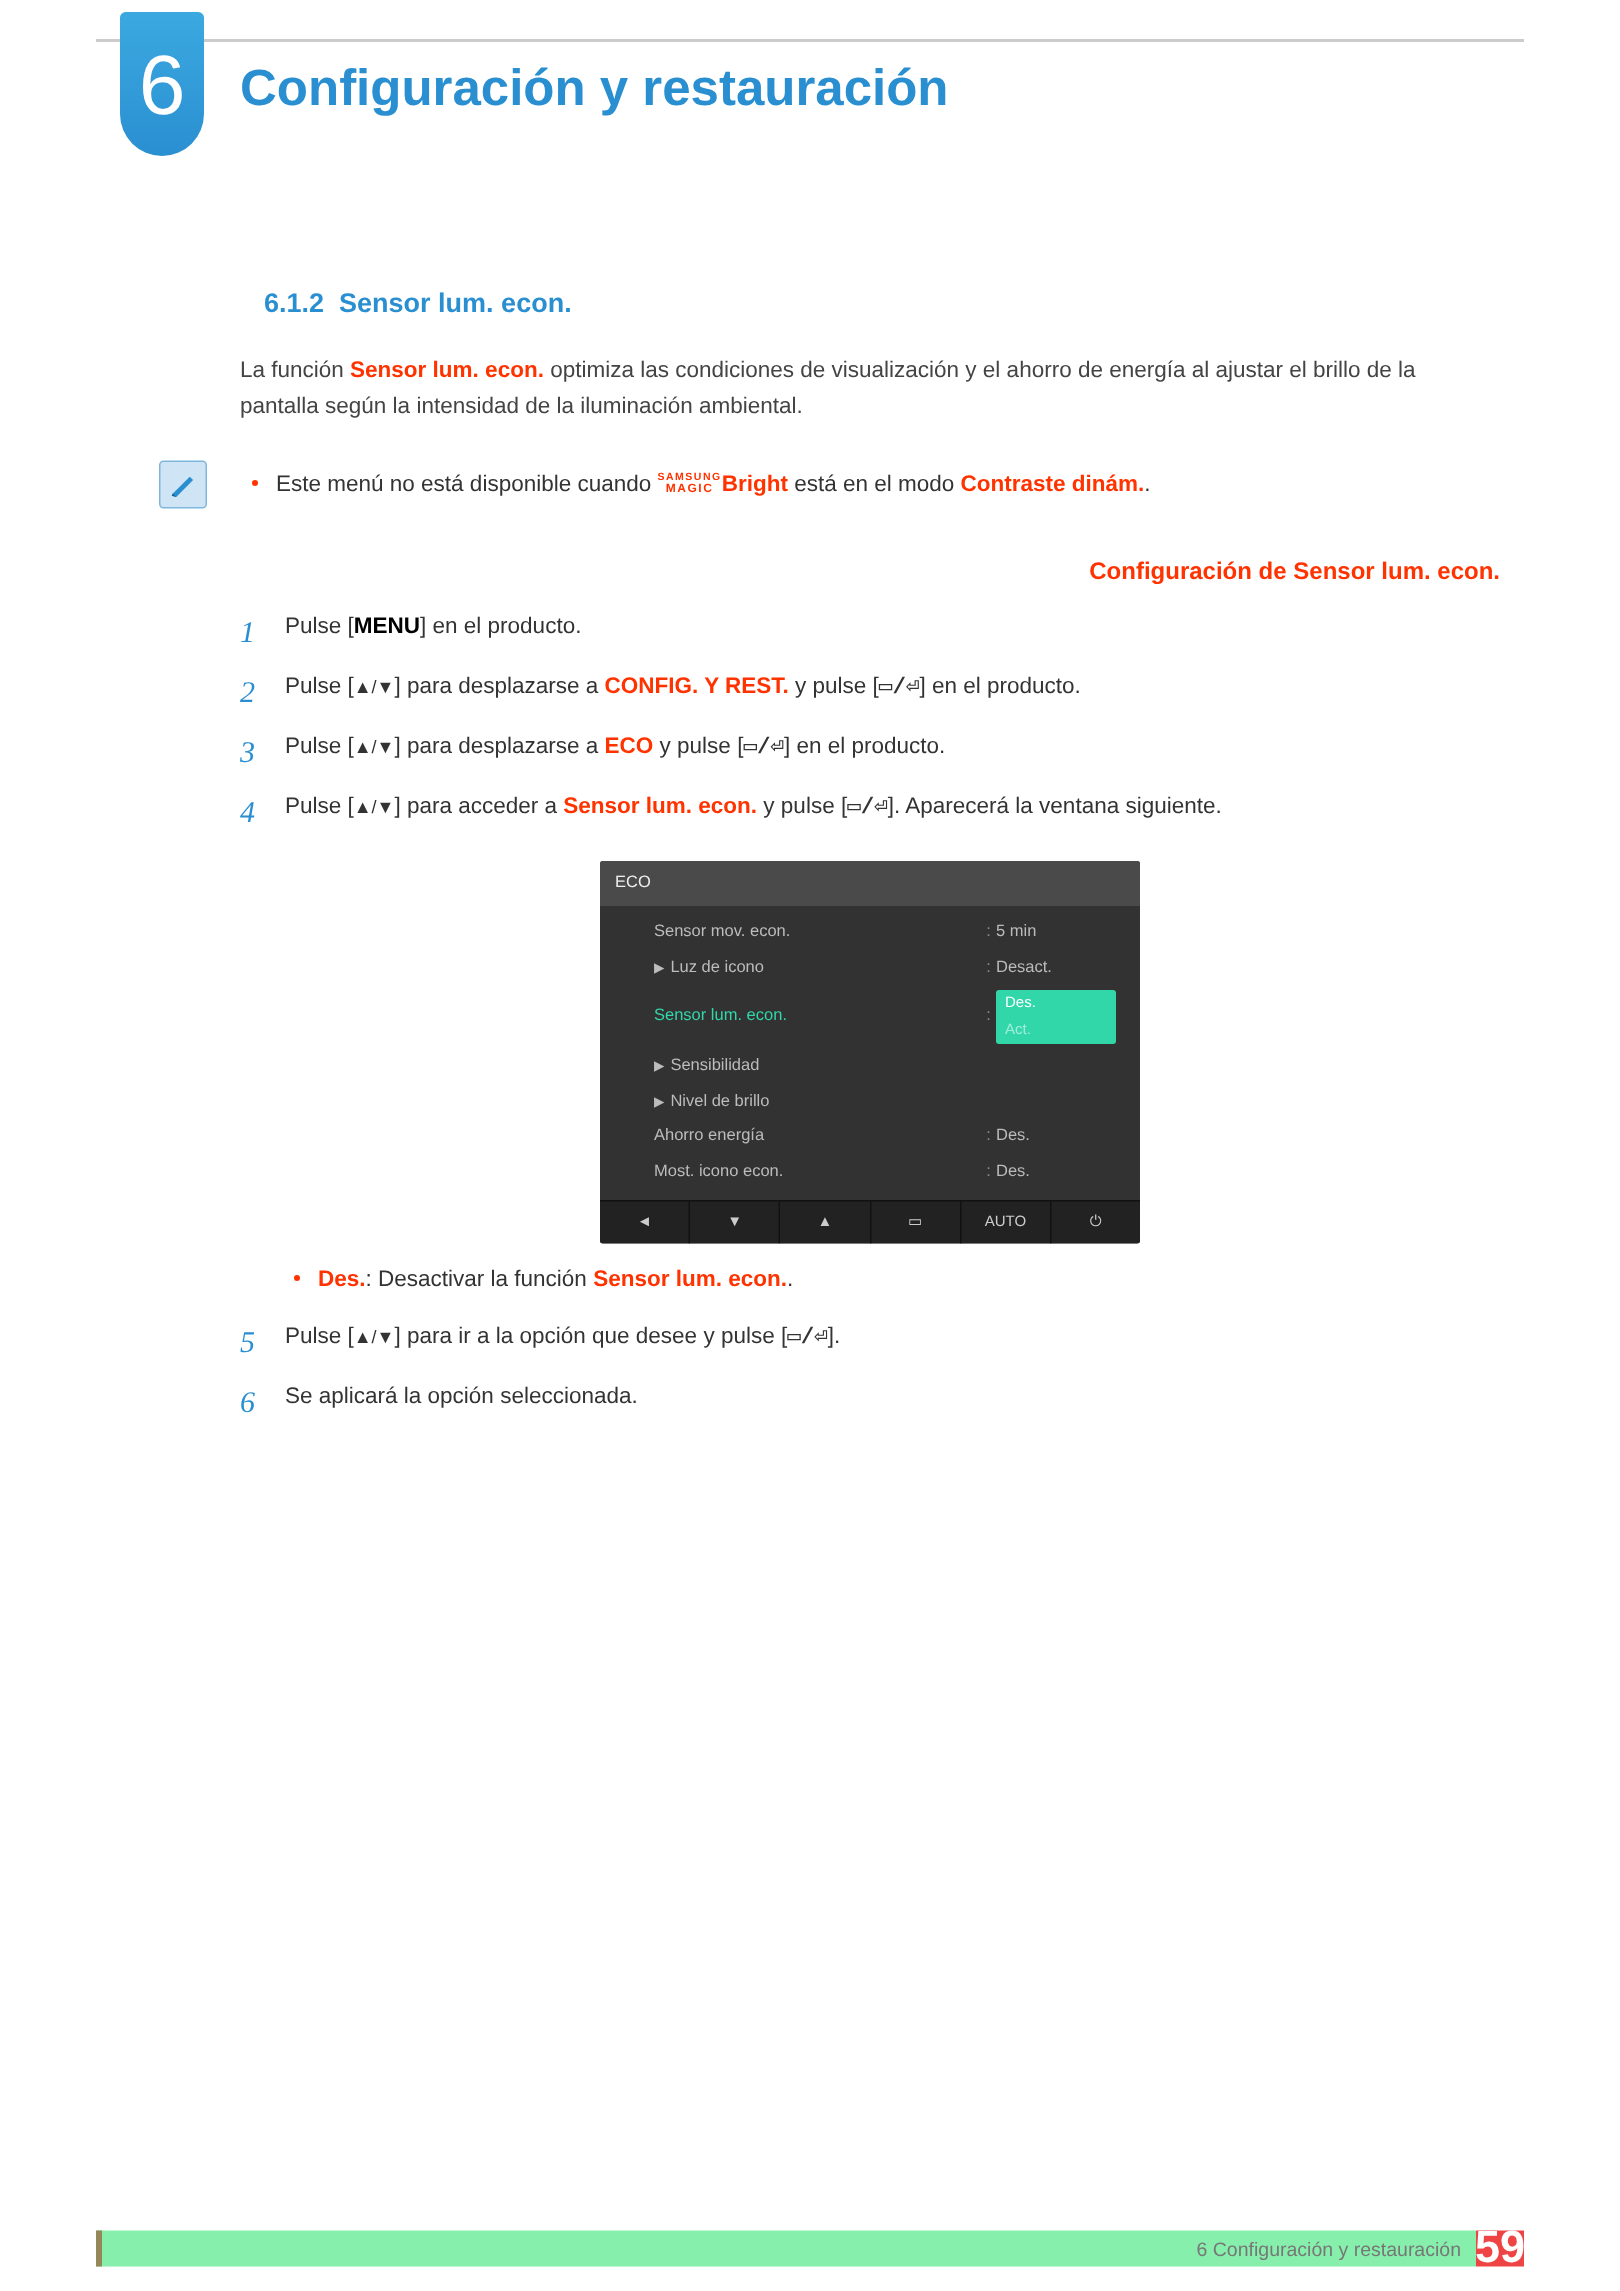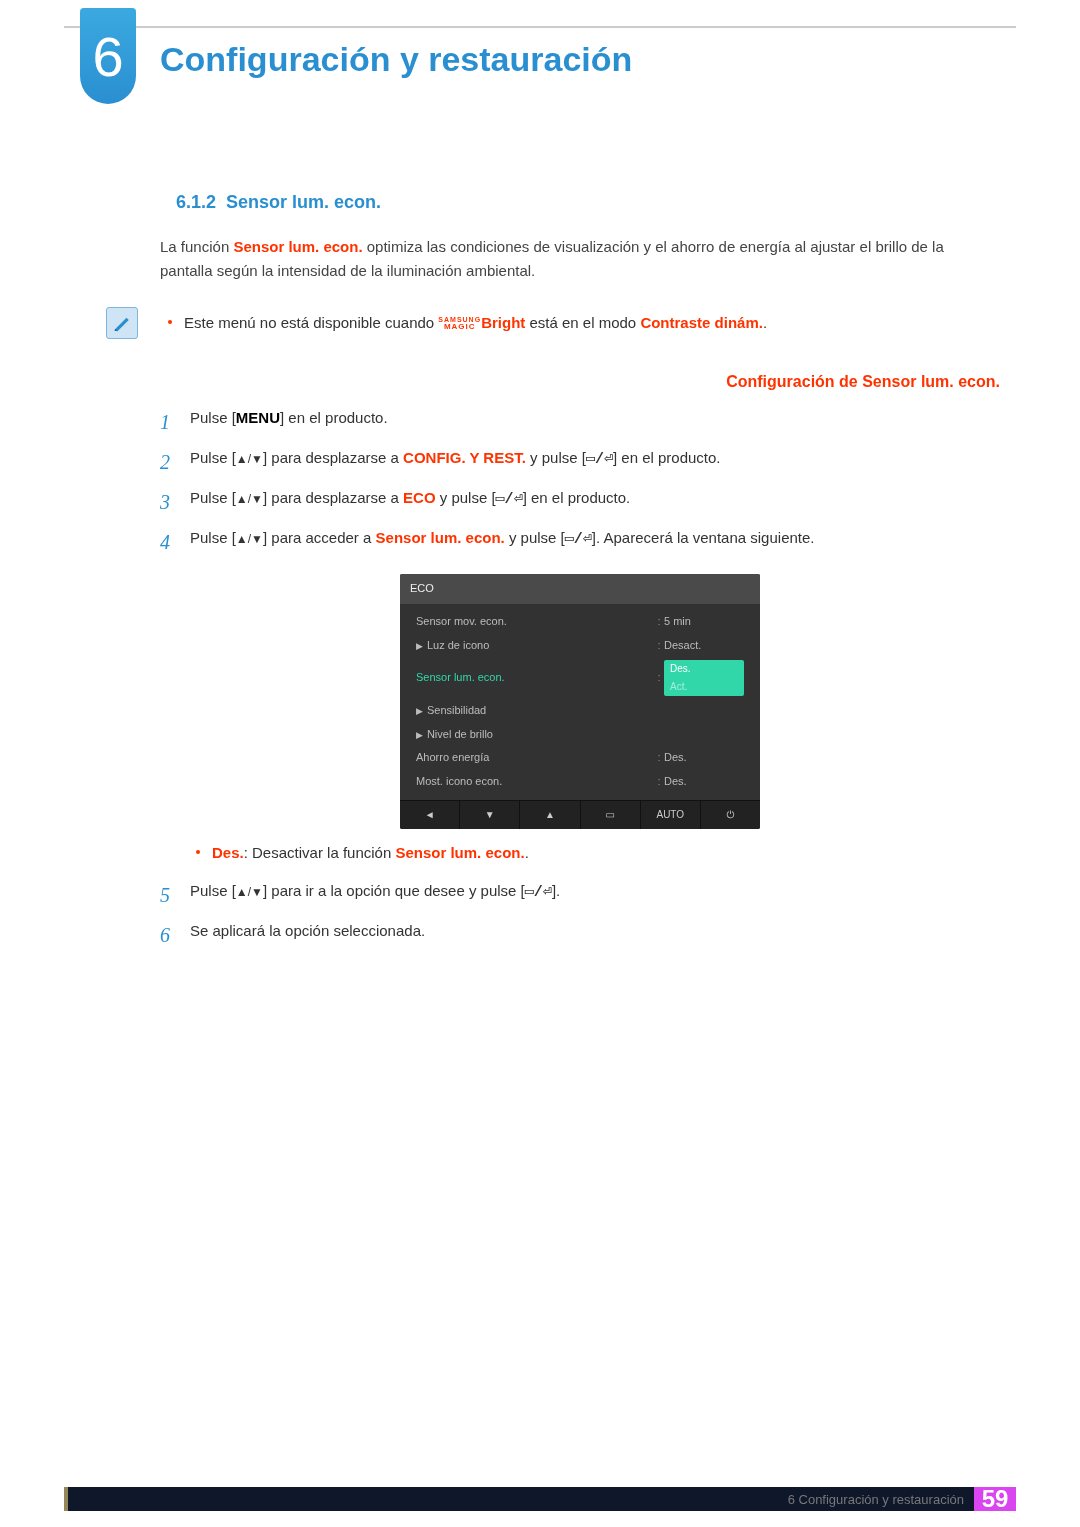--- a/index.html
+++ b/index.html
@@ -27,38 +27,38 @@
   .steps li{display:flex;margin:8px 0;}
   .step-num{color:#2a8fd1;font-style:italic;font-size:20px;width:30px;flex-shrink:0;font-family:Georgia,serif;}
   .step-body{flex:1;}
   .menu-kw{font-weight:bold;color:#000;}
   .arrow-icon{display:inline-block;font-size:12px;vertical-align:middle;line-height:1;}
   .brackets{font-family:"Courier New",monospace;font-weight:bold;}
   .samsung-magic{font-size:10px;letter-spacing:1px;font-weight:bold;color:#f30;}
   
   .osd{width:360px;margin:16px auto 12px auto;background:#323232;color:#bcbcbc;font-size:11px;border-radius:2px;overflow:hidden;}
   .osd-title{background:#4a4a4a;padding:6px 10px;color:#eee;font-size:11px;}
-  .osd-body{padding:6px 4px;}
+  .osd-body{padding:6px 4px;margin-left:20px;}
   .osd-row{display:flex;padding:3px 12px;align-items:center;}
   .osd-label{flex:1;}
   .osd-row .tri{display:inline-block;margin-right:4px;font-size:9px;}
   .osd-colon{width:10px;text-align:center;color:#888;}
   .osd-val{width:80px;color:#bbb;}
   .osd-row.active .osd-label{color:#31d7a9;}
   .osd-option-box{background:#31d7a9;color:#fff;border-radius:2px;width:80px;position:relative;}
   .osd-option-box .line{padding:1px 6px;font-size:10px;}
   .osd-option-box .line.dim{opacity:.55;}
   .osd-footer{display:flex;background:#222;border-top:1px solid #111;}
   .osd-footer .fcell{flex:1;text-align:center;padding:6px 0;font-size:10px;color:#ccc;}
   .osd-footer .fcell+.fcell{border-left:1px solid #111;}
   
   .page-footer{position:absolute;left:0;right:0;bottom:0;height:46px;}
   .footer-bar{position:absolute;left:64px;right:64px;bottom:16px;height:24px;display:flex;align-items:stretch;}
-  .footer-line{flex:1;background:#0f172a;border-left:4px solid #94875a;display:flex;align-items:center;justify-content:flex-end;padding-right:10px;color:#777;font-size:13px;}
-  .footer-page{width:42px;background:#d946ef;color:#fff;display:flex;align-items:center;justify-content:center;font-size:24px;font-weight:bold;}
+  .footer-line{flex:1;background:#86efac;border-left:4px solid #94875a;display:flex;align-items:center;justify-content:flex-end;padding-right:10px;color:#777;font-size:13px;}
+  .footer-page{width:32px;background:#ef4444;color:#fff;display:flex;align-items:center;justify-content:center;font-size:30px;font-weight:bold;}
 </style>
 </head>
 <body>
 
 <div class="page">
 
   <div class="header">
     <div class="header-top-line"></div>
     <div class="chapter-badge">
       <span class="num">6</span>

